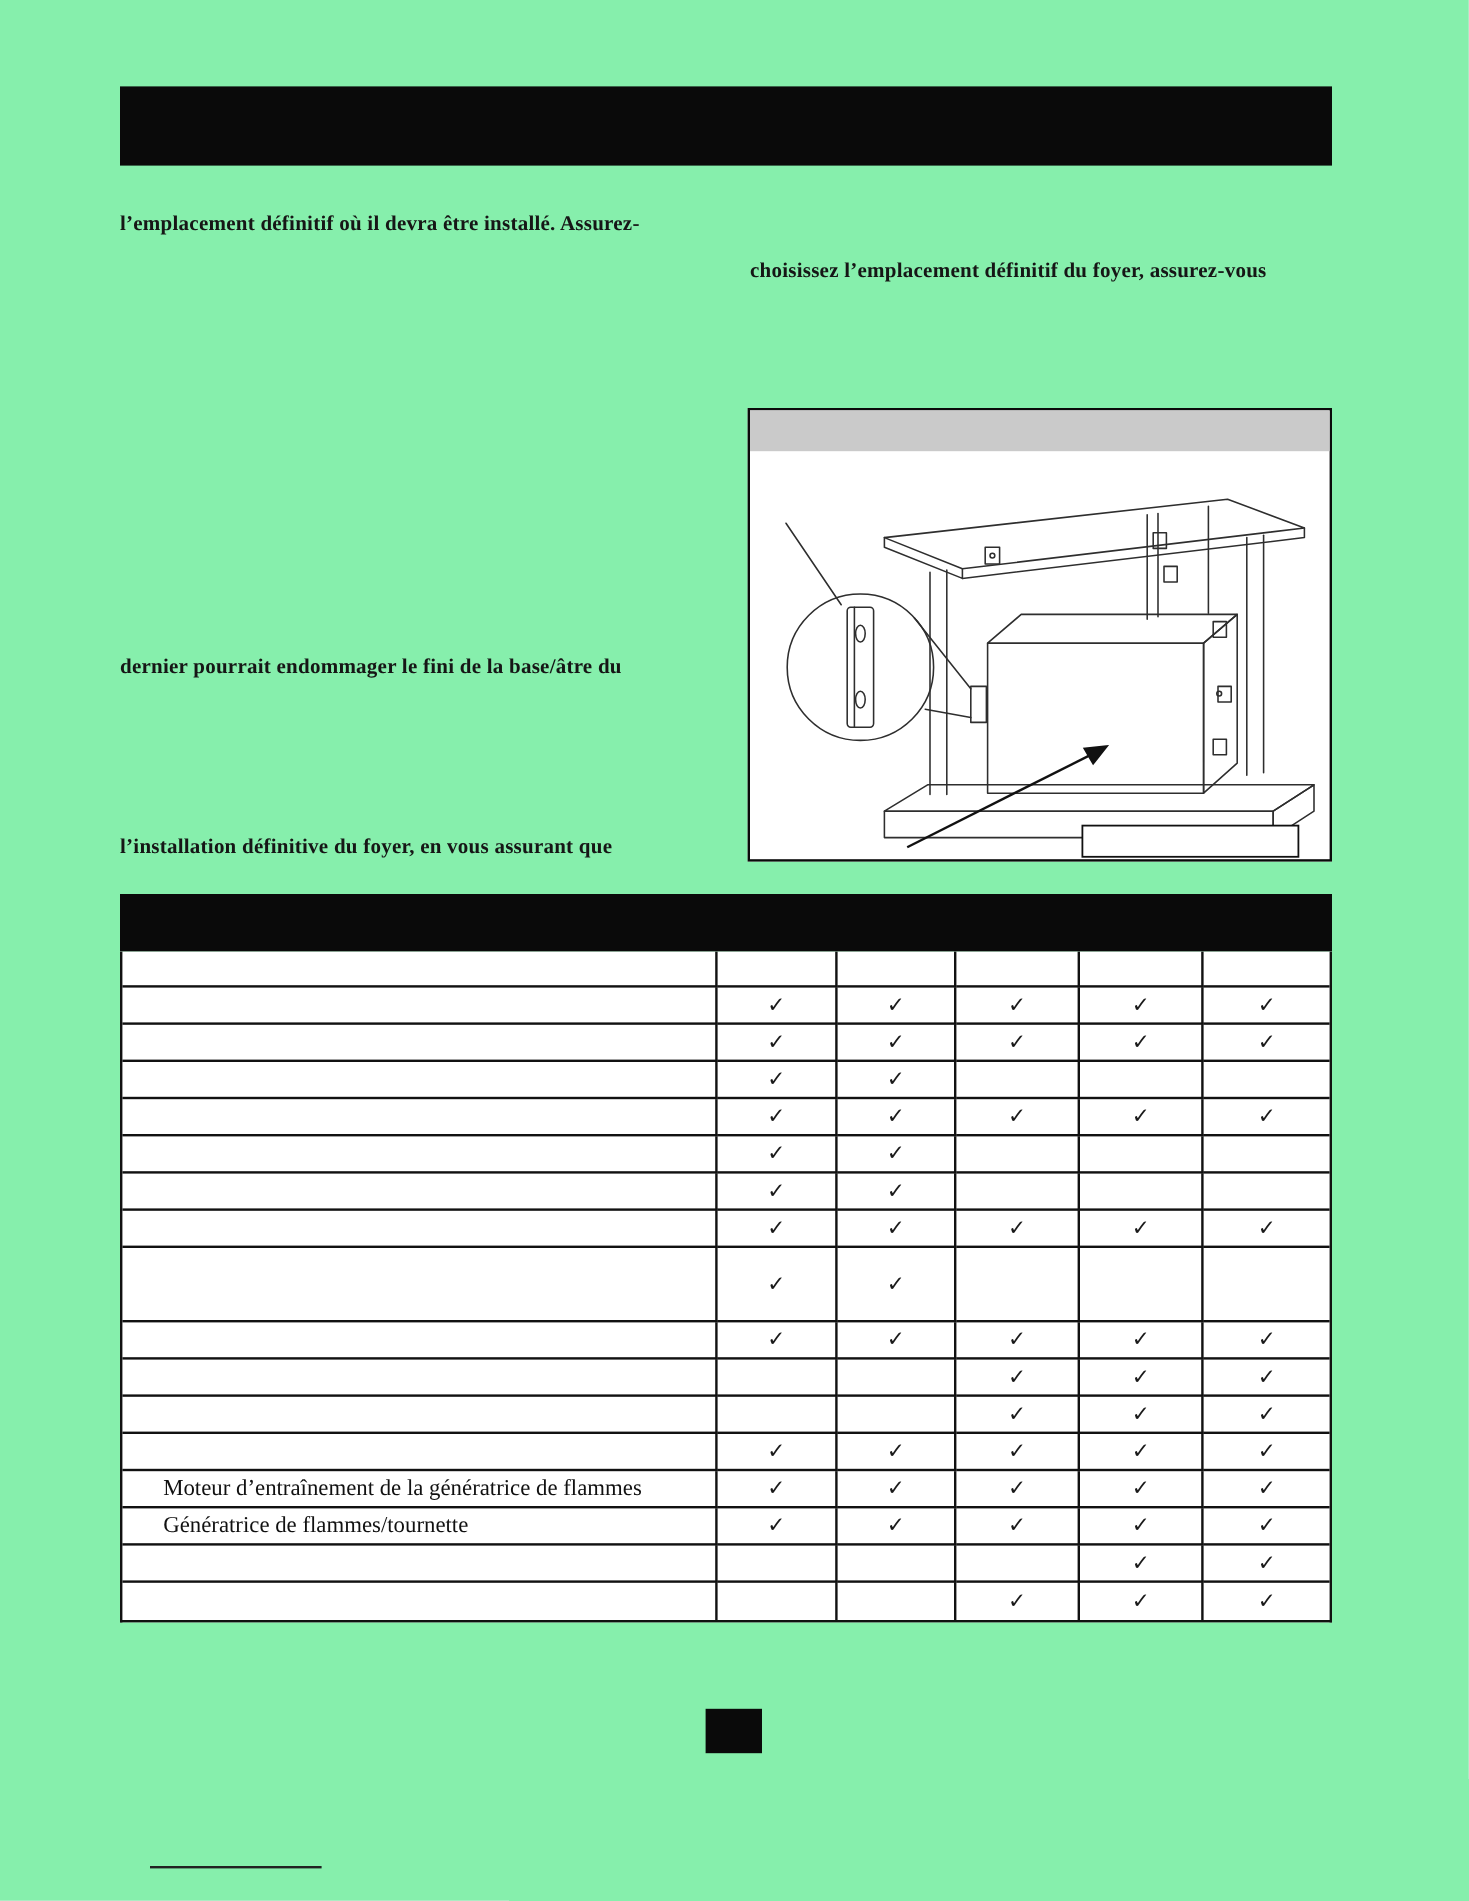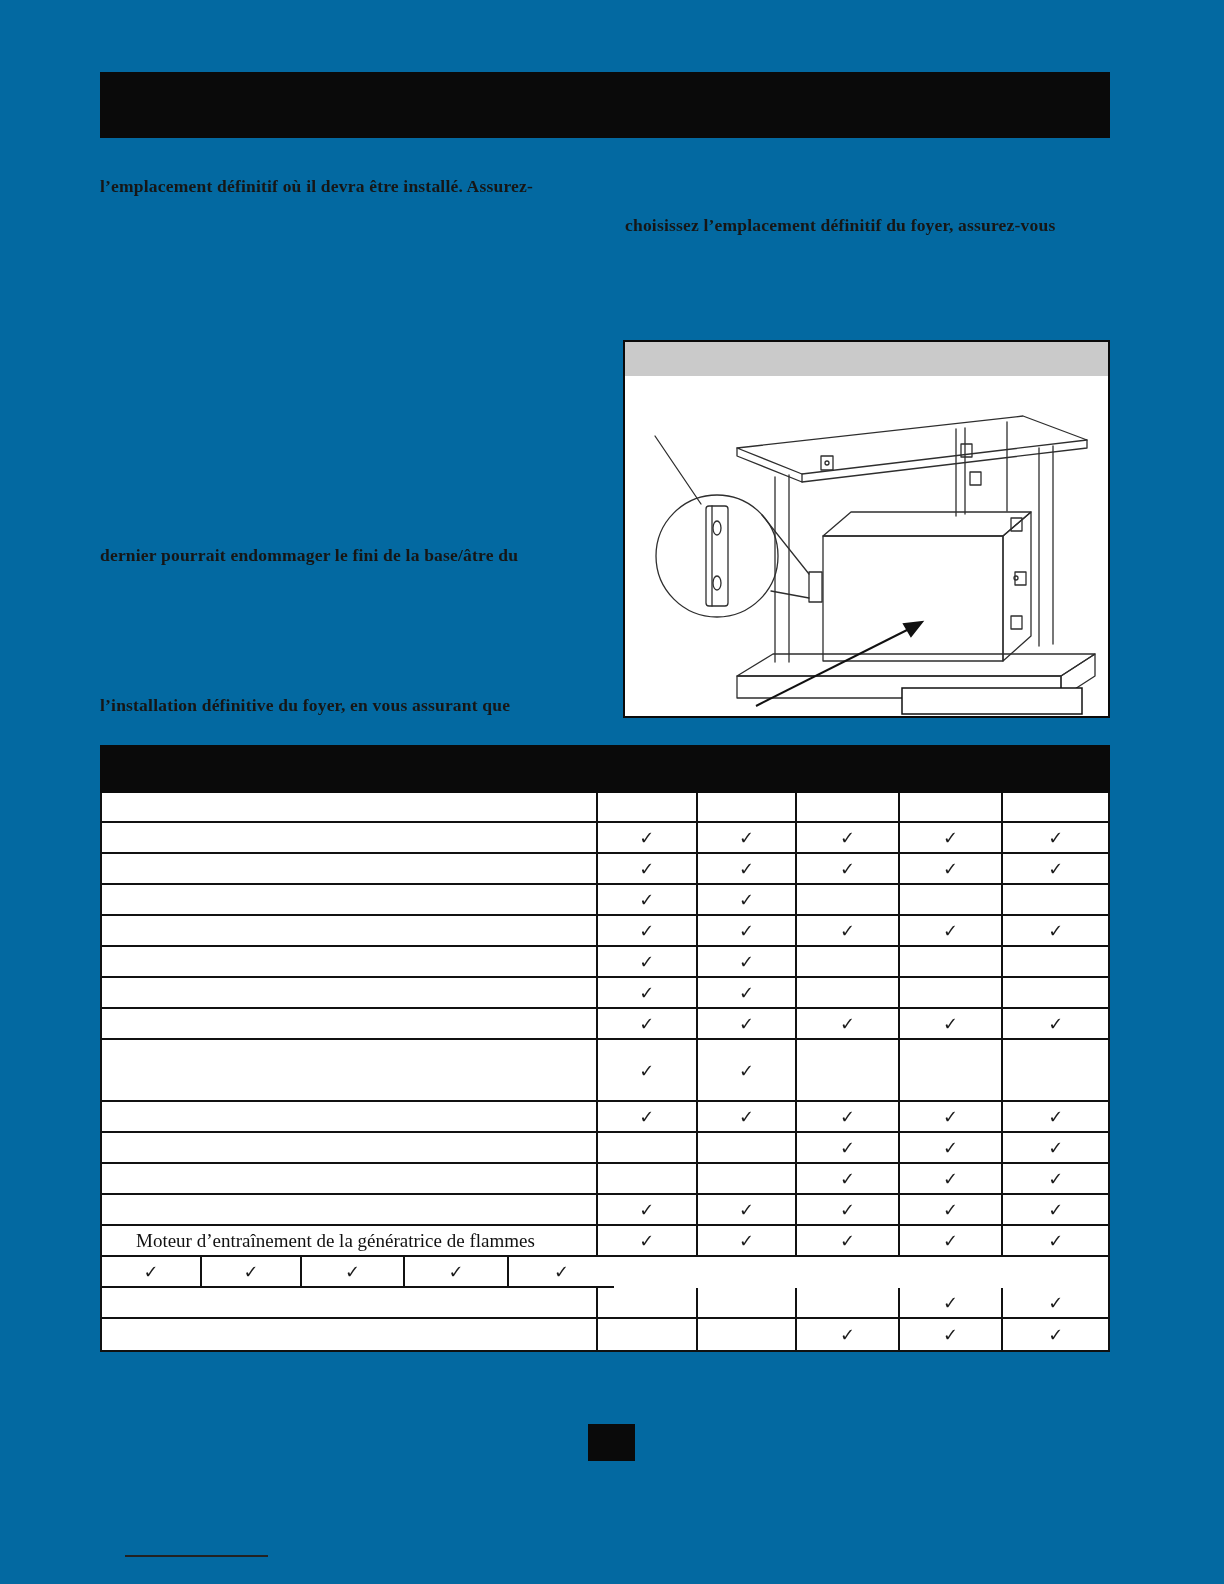--- a/index.html
+++ b/index.html
@@ -1,19 +1,19 @@
 <!DOCTYPE html>
 <html><head>
 <meta charset="utf-8">
 <style>
   html,body{margin:0;padding:0;background:#e8e8e8;}
   .page{
     position:relative;
     width:1224px;height:1584px;
-    background:#0369a1;
+    background:#86efac;
     font-family:"Liberation Serif", serif;
     color:#111;
     margin:0 auto;
     overflow:hidden;
   }
   .black-bar{
     position:absolute;
     background:#0a0a0a;
   }
   .top-section-bar{left:100px;top:72px;width:1010px;height:66px;}
@@ -377,20 +377,21 @@
             <span>✓</span>
           </div>
           <div class="tcell chk" style="width: 104px;">
             <span>✓</span>
           </div>
           <div class="tcell chk" style="width: 105px;">
             <span>✓</span>
           </div>
         </div>
         <div class="trow" style="height: 31px;">
+          <div class="tcell lbl" style="width: 498px;">Génératrice de flammes/tournette</div>
           <div class="tcell chk" style="width: 100px;">
             <span>✓</span>
           </div>
           <div class="tcell chk" style="width: 100px;">
             <span>✓</span>
           </div>
           <div class="tcell chk" style="width: 103px;">
             <span>✓</span>
           </div>
           <div class="tcell chk" style="width: 104px;">

